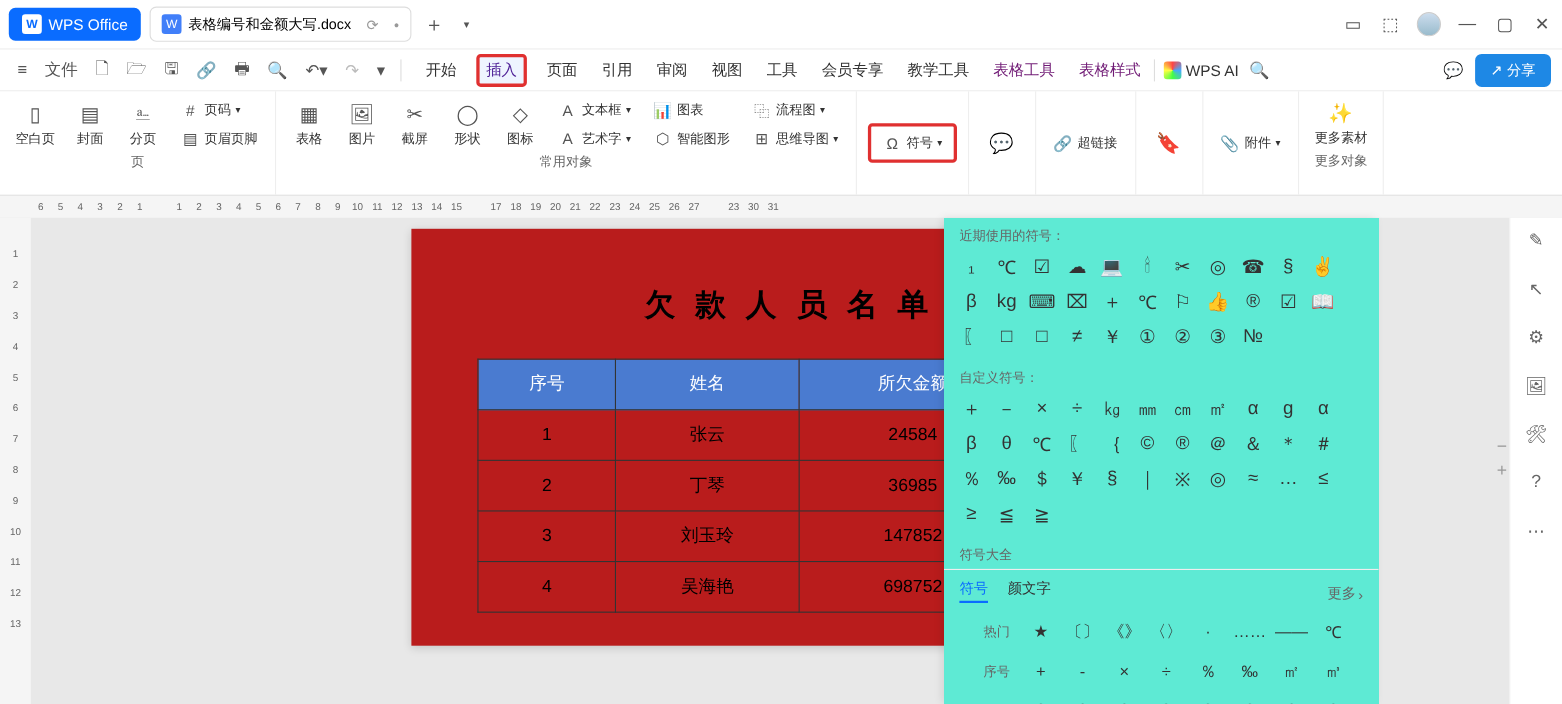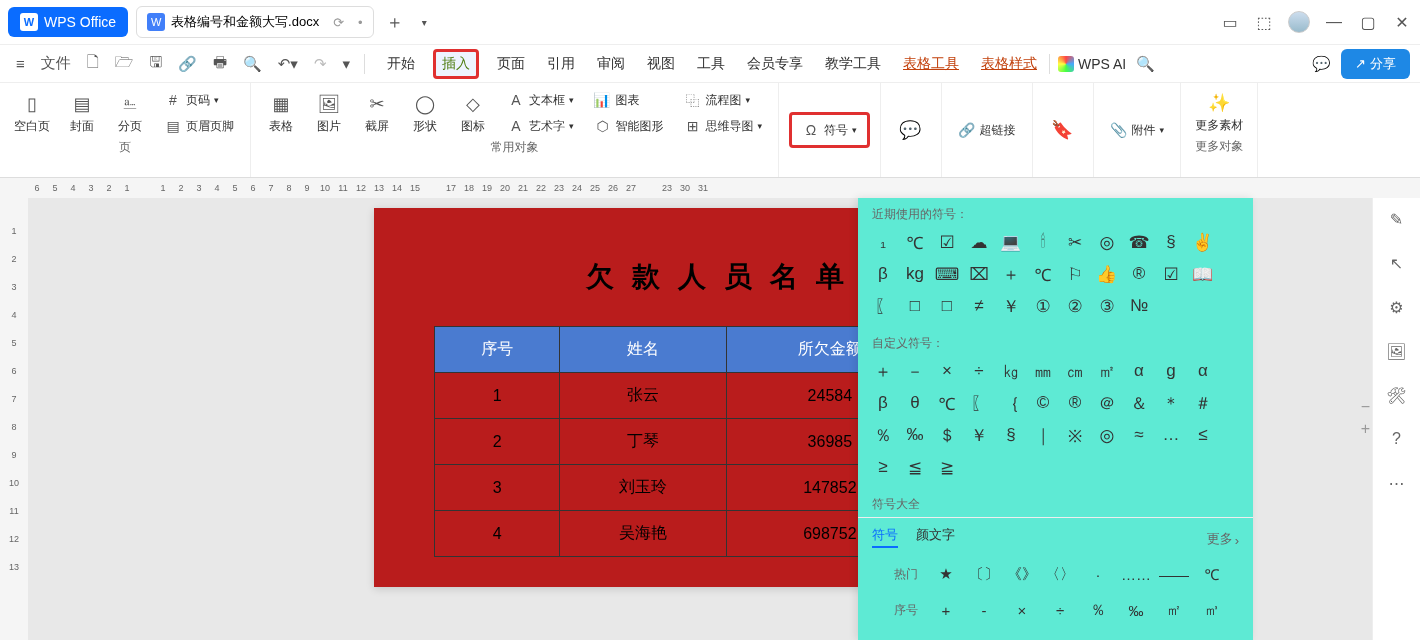--- a/index.html
+++ b/index.html
@@ -17,22 +17,22 @@
 .title-right { display: flex; align-items: center; gap: 14px; color: #555; }
 .title-right .ico { width: 20px; height: 20px; display:inline-flex; align-items:center; justify-content:center; }
 .avatar { width: 22px; height: 22px; border-radius: 50%; background: linear-gradient(#cde,#9bc); border:1px solid #ccc; }
 
 
 .menubar { height: 38px; background: #fff; display: flex; align-items: center; padding: 0 10px; gap: 4px; border-top: 1px solid #eee; }
 .menubar .m-ico { color: #555; padding: 4px 6px; font-size: 15px; }
 .menubar .sep { width: 1px; height: 20px; background: #ddd; margin: 0 4px; }
 .menubar .tabs { display: flex; gap: 14px; margin-left: 10px; font-size: 14px; text-align: center; }
 .menubar .tab { color: #333; padding: 6px 4px; cursor: pointer; }
-.menubar .tab.highlight { border: 3px solid #e03030; border-radius: 4px; padding: 3px 6px; background:#eef4ff; color:#4d7c0f; }
-.menubar .tab.colored { color: #c2410c; text-decoration: underline; }
+.menubar .tab.highlight { border: 3px solid #e03030; border-radius: 4px; padding: 3px 6px; background:#eef4ff; color:#4c1d95; }
+.menubar .tab.colored { color: #701a75; }
 .menubar .spacer { flex: 1; }
 .wps-ai { display:flex; align-items:center; gap:4px; font-size:14px; color:#333; }
 .wps-ai .ai-ico { width:16px; height:16px; background: conic-gradient(#f44,#4af,#4f4,#ff4,#f44); border-radius:3px; }
 .share-btn { background: #1e88e5; color: #fff; border-radius: 6px; padding: 6px 14px; font-size: 13px; display:flex; align-items:center; gap:4px; }
 
 
 .ribbon { height: 96px; background: #fff; display: flex; border-top: 1px solid #eee; border-bottom: 1px solid #ddd; }
 .ribbon .group { padding: 6px 10px; display: flex; flex-direction: column; border-right: 1px solid #eee; }
 .ribbon .group.nolabel { justify-content: center; }
 .ribbon .group-label { font-size: 12px; color: #666; text-align: center; margin-top: 2px; }

